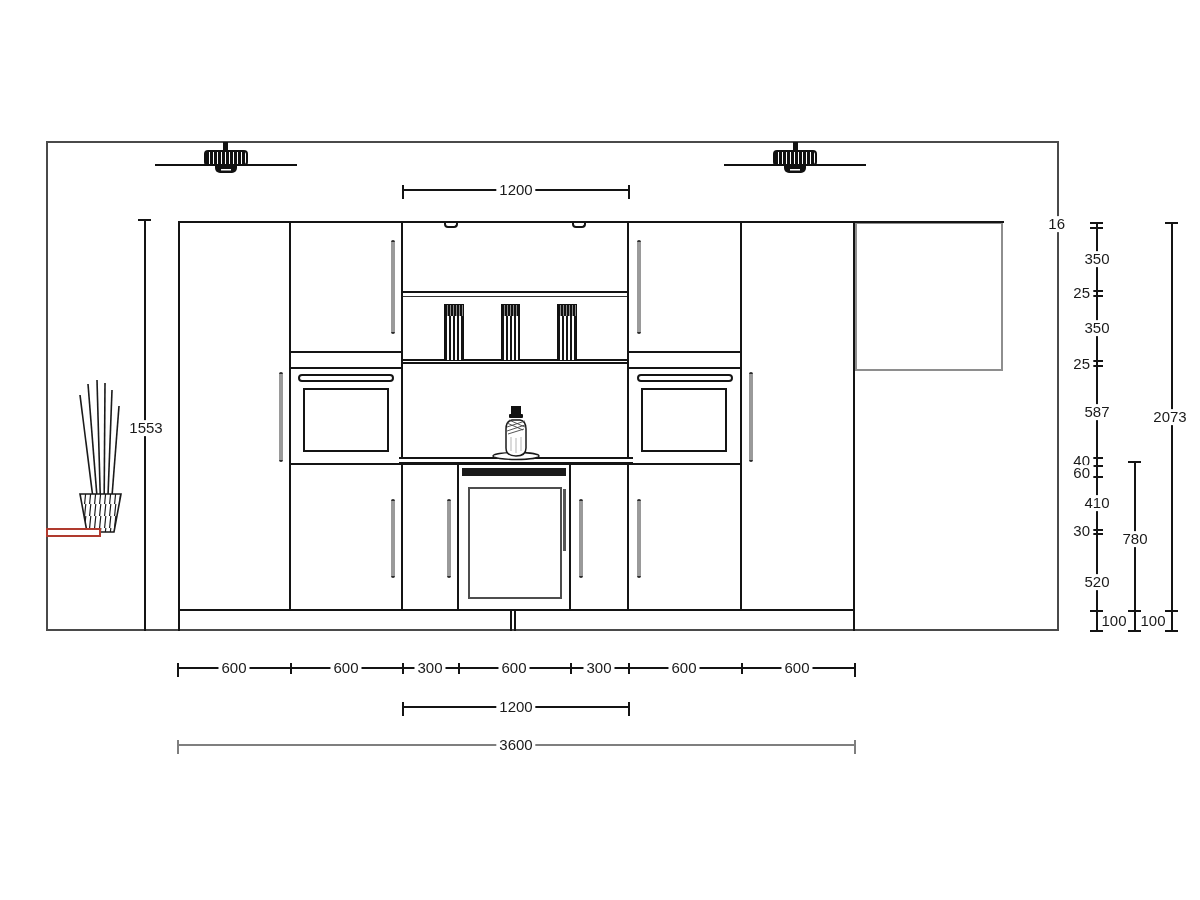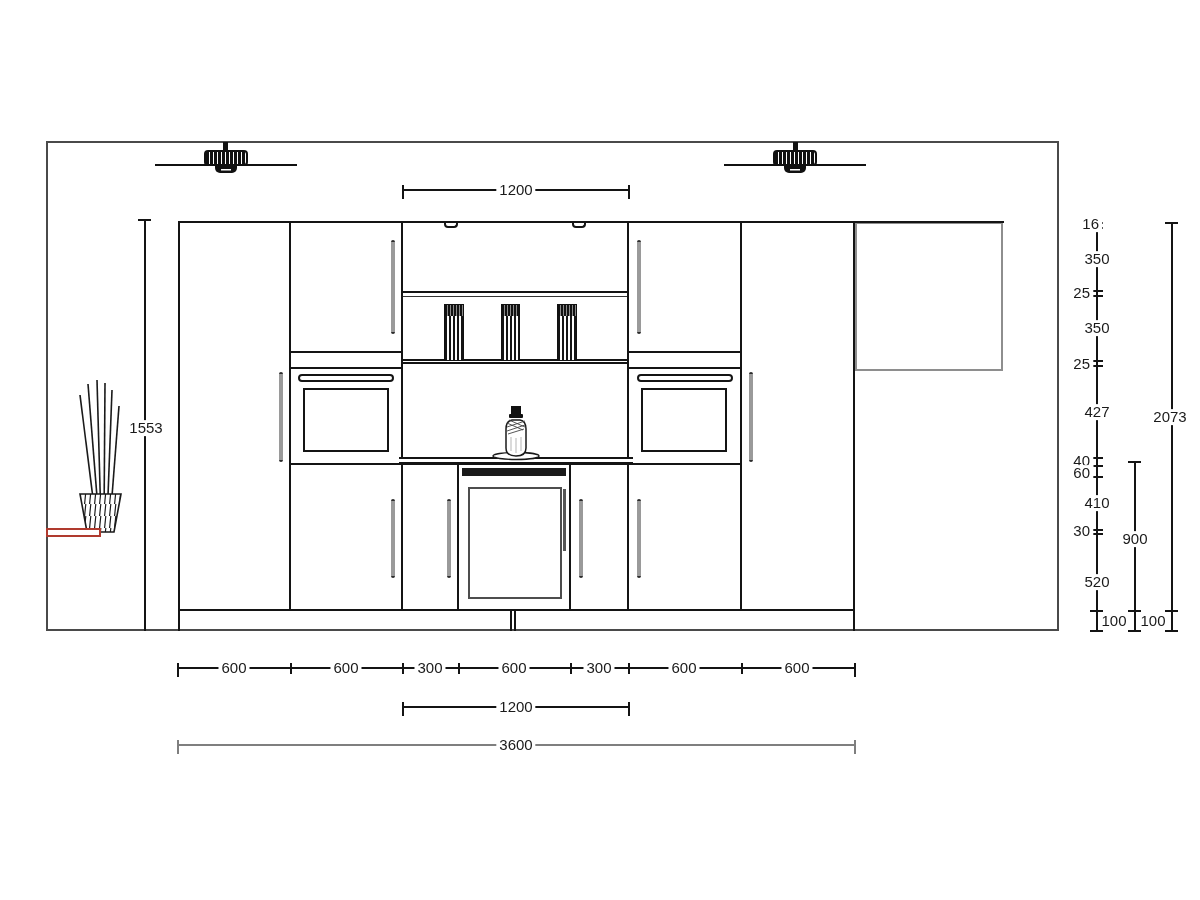--- a/index.html
+++ b/index.html
@@ -180,38 +180,38 @@
   <div class="tick-h" style="left:1096px;top:295px"></div>
   <div class="tick-h" style="left:1096px;top:360px"></div>
   <div class="tick-h" style="left:1096px;top:365px"></div>
   <div class="tick-h" style="left:1096px;top:457px"></div>
   <div class="tick-h" style="left:1096px;top:465px"></div>
   <div class="tick-h" style="left:1096px;top:476px"></div>
   <div class="tick-h" style="left:1096px;top:529px"></div>
   <div class="tick-h" style="left:1096px;top:533px"></div>
   <div class="tick-h" style="left:1096px;top:610px"></div>
   <div class="tick-h" style="left:1096px;top:630px"></div>
-  <span class="lbl ra" style="left:1102px;top:224px">16</span>
+  <span class="lbl ra" style="left:1068px;top:224px">16</span>
   <span class="lbl" style="left:1097px;top:259px">350</span>
   <span class="lbl ra" style="left:1093px;top:293px">25</span>
   <span class="lbl" style="left:1097px;top:328px">350</span>
   <span class="lbl ra" style="left:1093px;top:364px">25</span>
-  <span class="lbl" style="left:1097px;top:412px">427</span>
+  <span class="lbl" style="left:1097px;top:412px">587</span>
   <span class="lbl ra" style="left:1093px;top:461px">40</span>
   <span class="lbl ra" style="left:1093px;top:473px">60</span>
   <span class="lbl" style="left:1097px;top:503px">410</span>
   <span class="lbl ra" style="left:1093px;top:531px">30</span>
   <span class="lbl" style="left:1097px;top:582px">520</span>
   <span class="lbl" style="left:1114px;top:621px">100</span>
 
   <div class="lv" style="left:1134px;top:462px;height:169px"></div>
   <div class="tick-h" style="left:1134px;top:461px"></div>
   <div class="tick-h" style="left:1134px;top:610px"></div>
   <div class="tick-h" style="left:1134px;top:630px"></div>
-  <span class="lbl" style="left:1135px;top:539px">900</span>
+  <span class="lbl" style="left:1135px;top:539px">780</span>
   <span class="lbl" style="left:1153px;top:621px">100</span>
 
   <div class="lv" style="left:1171px;top:223px;height:408px"></div>
   <div class="tick-h" style="left:1171px;top:222px"></div>
   <div class="tick-h" style="left:1171px;top:610px"></div>
   <div class="tick-h" style="left:1171px;top:630px"></div>
   <span class="lbl" style="left:1170px;top:417px">2073</span>
 
   <div class="lh" style="left:178px;top:667px;width:677px"></div>
   <div class="tick-v tall" style="left:177px;top:668px"></div>

